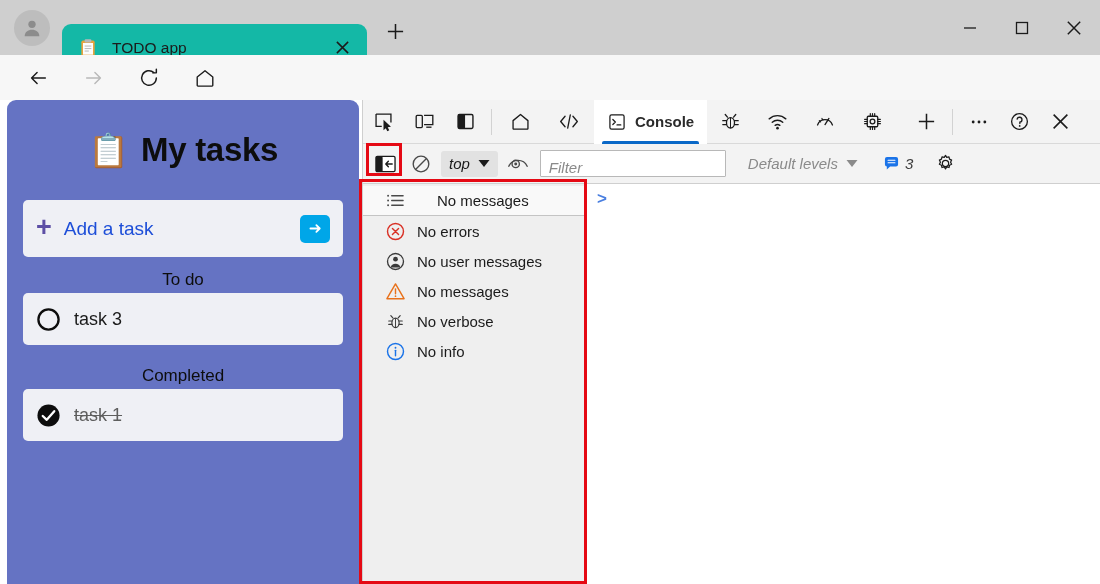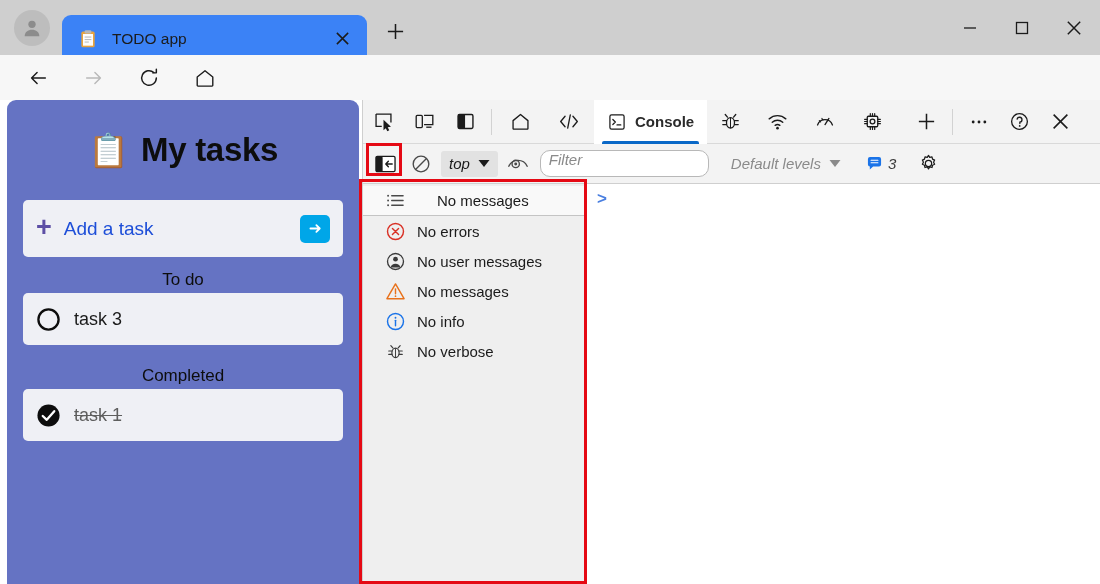--- a/index.html
+++ b/index.html
@@ -15,22 +15,22 @@
   .titlebar {
     position: absolute; left: 0; top: 0; width: 1100px; height: 55px;
     background: #cfcfcf;
   }
   .profile-avatar {
     position: absolute; left: 14px; top: 10px; width: 36px; height: 36px;
     border-radius: 50%; background: #bdbdbd;
     display: flex; align-items: center; justify-content: center;
   }
   .tab {
-    position: absolute; left: 62px; top: 15px; width: 305px; height: 47px;
-    background: #3b82f6; border-radius: 9px 9px 0 0;
+    position: absolute; left: 62px; top: 24px; width: 305px; height: 47px;
+    background: #14b8a6; border-radius: 9px 9px 0 0;
     display: flex; align-items: center;
   }
   .tab-favicon { margin-left: 16px; width: 20px; height: 20px; flex: 0 0 auto; }
   .tab-title {
     margin-left: 14px; font-size: 15.5px; color: #1b1b1b;
     white-space: nowrap; overflow: hidden;
   }
   .tab-close {
     position: absolute; right: 12px; top: 50%; transform: translateY(-50%);
     width: 26px; height: 26px; display: flex; align-items: center; justify-content: center;
@@ -129,23 +129,23 @@
     border-bottom: 1px solid #cfcfcf; display: flex; align-items: center;
     padding-left: 6px; gap: 4px; font-style: italic;
   }
   .fb-btn { width: 32px; height: 28px; display: flex; align-items: center; justify-content: center; flex: 0 0 auto; }
   .ctx-select {
     height: 26px; background: #e2e2e2; border-radius: 3px;
     display: flex; align-items: center; gap: 8px; padding: 0 8px; flex: 0 0 auto;
   }
   .ctx-label { font-size: 15px; color: #1b1b1b; }
   .filter-input {
-    width: 169px; height: 27px; background: #ffffff; border: 1px solid #b8b8b8;
-    border-radius: 10px; font-size: 15px; color: #8a8a8a; padding: 0 8px;
-    display: flex; align-items: flex-start; margin-left: 2px; flex: 0 0 auto;
+    width: 186px; height: 27px; background: #ffffff; border: 1px solid #b8b8b8;
+    border-radius: 1px; font-size: 15px; color: #8a8a8a; padding: 0 8px;
+    display: flex; align-items: flex-end; margin-left: 2px; flex: 0 0 auto;
   }
   .levels-select {
     display: flex; align-items: center; gap: 8px; margin-left: 18px; flex: 0 0 auto;
   }
   .levels-label { font-size: 15px; color: #8a8a8a; }
   .msgcount { display: flex; align-items: center; gap: 6px; margin-left: 22px; flex: 0 0 auto; }
   .msgcount-num { font-size: 15px; color: #3b3b3b; }
 
   
   .dt-body { position: relative; height: 400px; display: flex; }
@@ -508,39 +508,39 @@
             <svg width="19" height="19" viewBox="0 0 20 20">
               <path d="M10 2 L19 17.6 H1 Z" stroke="#e8711a" stroke-width="1.5" fill="none" stroke-linejoin="round"></path>
               <path d="M10 7.2 V12.4" stroke="#e8711a" stroke-width="1.5" stroke-linecap="round"></path>
               <circle cx="10" cy="14.9" r="0.9" fill="#e8711a"></circle>
             </svg>
           </span>
           <span class="cs-label">No messages</span>
         </div>
         <div class="cs-item">
           <span class="cs-ico">
-            <svg width="19" height="19" viewBox="0 0 20 20">
-              <circle cx="10" cy="10" r="8.4" stroke="#1a73e8" stroke-width="1.5" fill="none"></circle>
-              <circle cx="10" cy="6.1" r="1" fill="#1a73e8"></circle>
-              <path d="M10 8.8 V14.4" stroke="#1a73e8" stroke-width="1.5" stroke-linecap="round"></path>
-            </svg>
-          </span>
-          <span class="cs-label">No info</span>
-        </div>
-        <div class="cs-item">
-          <span class="cs-ico">
             <svg width="19" height="19" viewBox="0 0 22 22">
               <ellipse cx="11" cy="12.6" rx="4.2" ry="5.4" stroke="#3a3a3a" stroke-width="1.4" fill="none"></ellipse>
               <path d="M7.9 6.8 L5.6 4.2 M14.1 6.8 L16.4 4.2" stroke="#3a3a3a" stroke-width="1.4" stroke-linecap="round"></path>
               <path d="M6.9 10.4 H3.2 M6.9 14.4 H3.2 M15.1 10.4 H18.8 M15.1 14.4 H18.8" stroke="#3a3a3a" stroke-width="1.4" stroke-linecap="round"></path>
               <path d="M11 7.2 V18" stroke="#3a3a3a" stroke-width="1.1"></path>
             </svg>
           </span>
           <span class="cs-label">No verbose</span>
         </div>
+        <div class="cs-item">
+          <span class="cs-ico">
+            <svg width="19" height="19" viewBox="0 0 20 20">
+              <circle cx="10" cy="10" r="8.4" stroke="#1a73e8" stroke-width="1.5" fill="none"></circle>
+              <circle cx="10" cy="6.1" r="1" fill="#1a73e8"></circle>
+              <path d="M10 8.8 V14.4" stroke="#1a73e8" stroke-width="1.5" stroke-linecap="round"></path>
+            </svg>
+          </span>
+          <span class="cs-label">No info</span>
+        </div>
       </div>
 
       <div class="console-main">
         <div class="prompt-row">
           <span class="prompt-chevron">&gt;</span>
         </div>
       </div>
 
     </div>
   </div>

